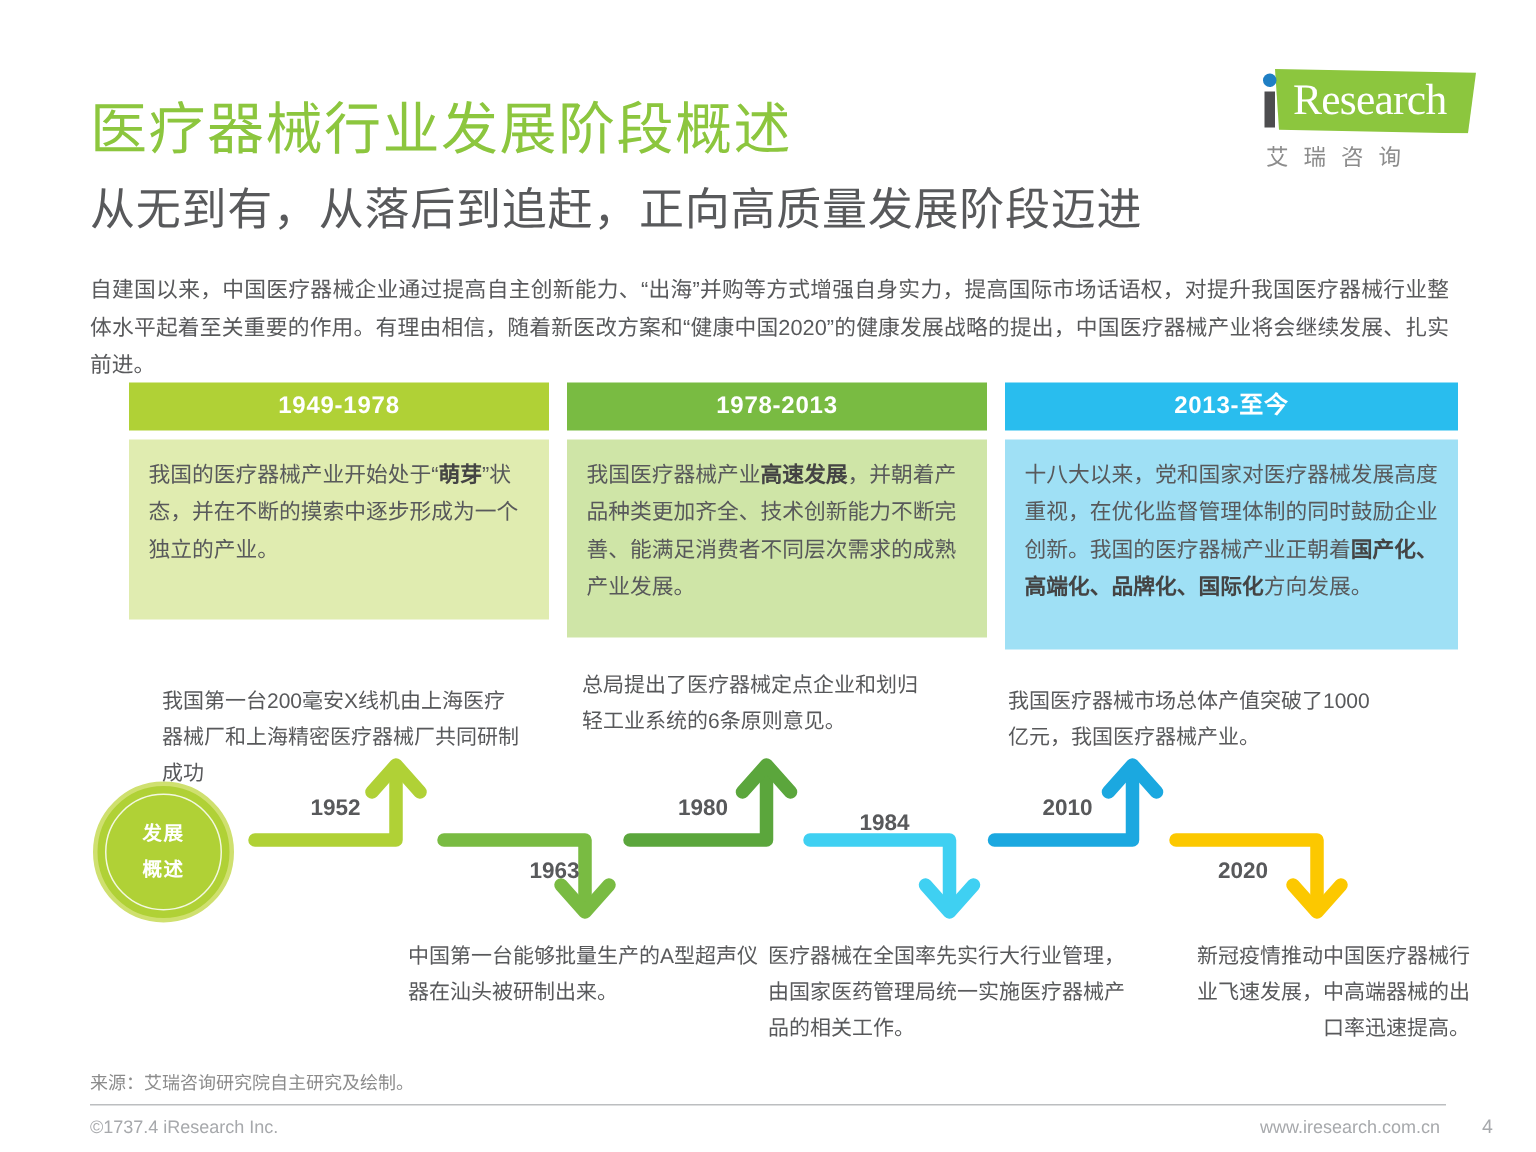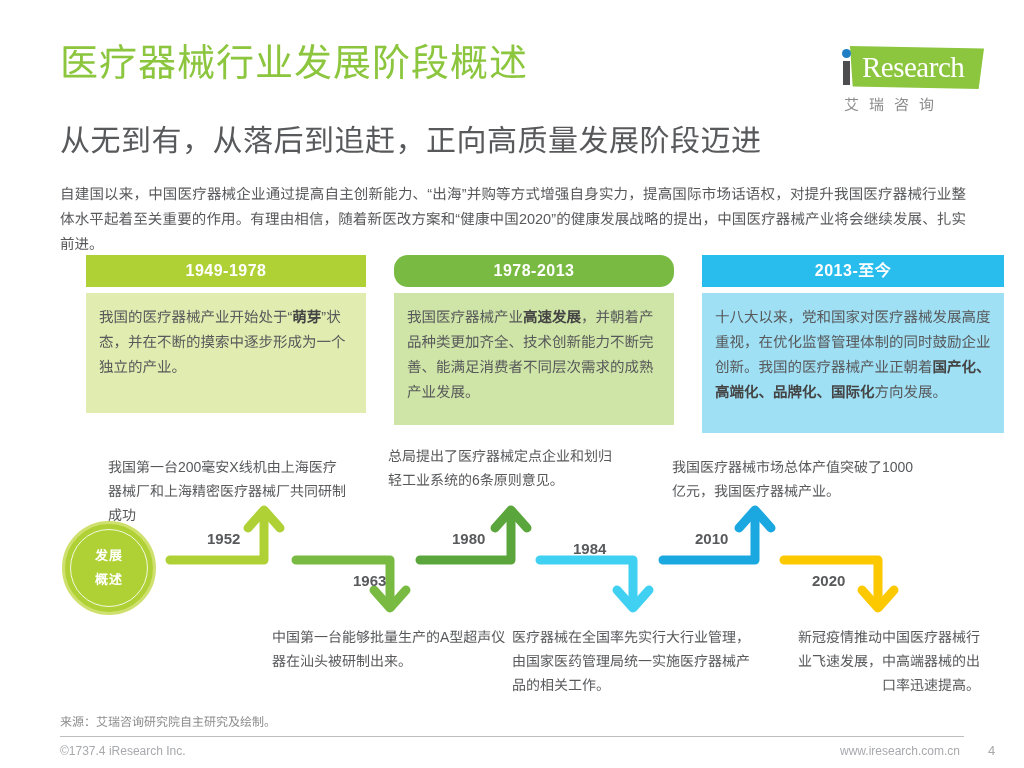--- a/index.html
+++ b/index.html
@@ -14,21 +14,21 @@
     position: relative;
     overflow: hidden;
     font-family: "Liberation Sans", "DejaVu Sans", sans-serif;
     color: #58595b;
   }
 
   
   .page-title {
     position: absolute;
     left: 60px;
-    top: 40px;
+    top: 64px;
     font-size: 38px;
     line-height: 46px;
     color: #8cc63e;
     letter-spacing: 1px;
     white-space: nowrap;
   }
   .page-subtitle {
     position: absolute;
     left: 60px;
     top: 122px;
@@ -109,21 +109,21 @@
     text-align: justify;
   }
 
   
   .phases {
     position: absolute;
     left: 86px;
     top: 255px;
     width: 882px;
     display: flex;
-    gap: 28px;
+    gap: 12px;
   }
   .phase {
     width: 280px;
     flex: 0 0 auto;
   }
   .phase-header {
     height: 32px;
     line-height: 32px;
     text-align: center;
     color: #ffffff;
@@ -137,21 +137,21 @@
     font-size: 14.5px;
     line-height: 25px;
     color: #58595b;
     min-height: 94px;
     box-sizing: border-box;
   }
   .phase-body b { font-weight: bold; color: #444; }
 
   .phase-1 .phase-header { background: #b0d136; }
   .phase-1 .phase-body  { background: #e0ecb0; height: 120px; }
-  .phase-2 .phase-header { background: #79bb42; border-radius: 14px; }
+  .phase-2 .phase-header { background: #79bb42; }
   .phase-2 .phase-body  { background: #cfe5a7; height: 132px; }
   .phase-3 { width: 302px; }
   .phase-3 .phase-header { background: #29bdee; }
   .phase-3 .phase-body  { background: #9fe0f5; height: 140px; }
 
   
   .timeline { position: absolute; left: 0; top: 0; width: 1024px; height: 768px; pointer-events: none; }
 
   .tl-note {
     position: absolute;

